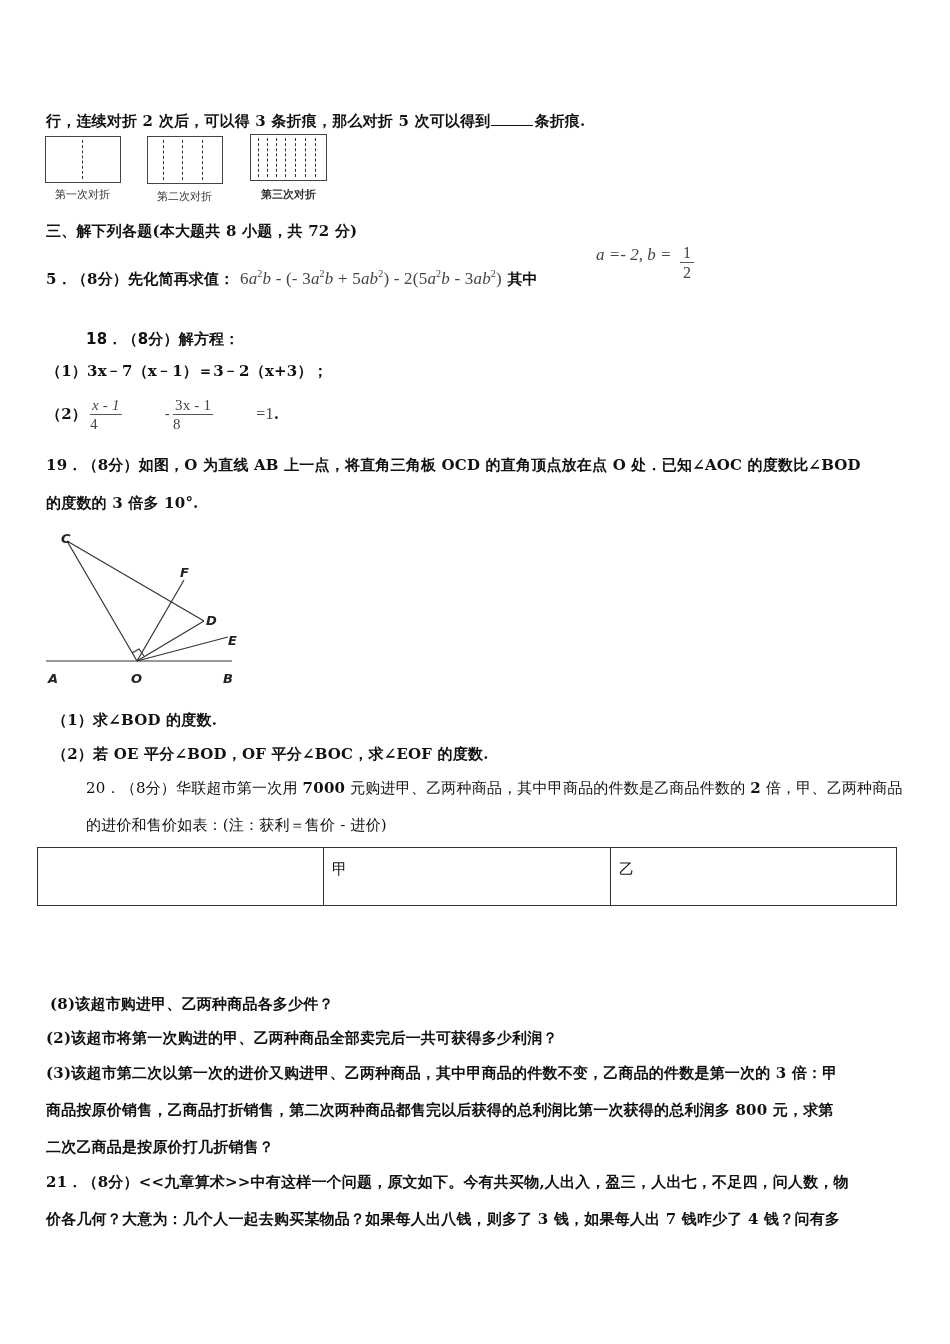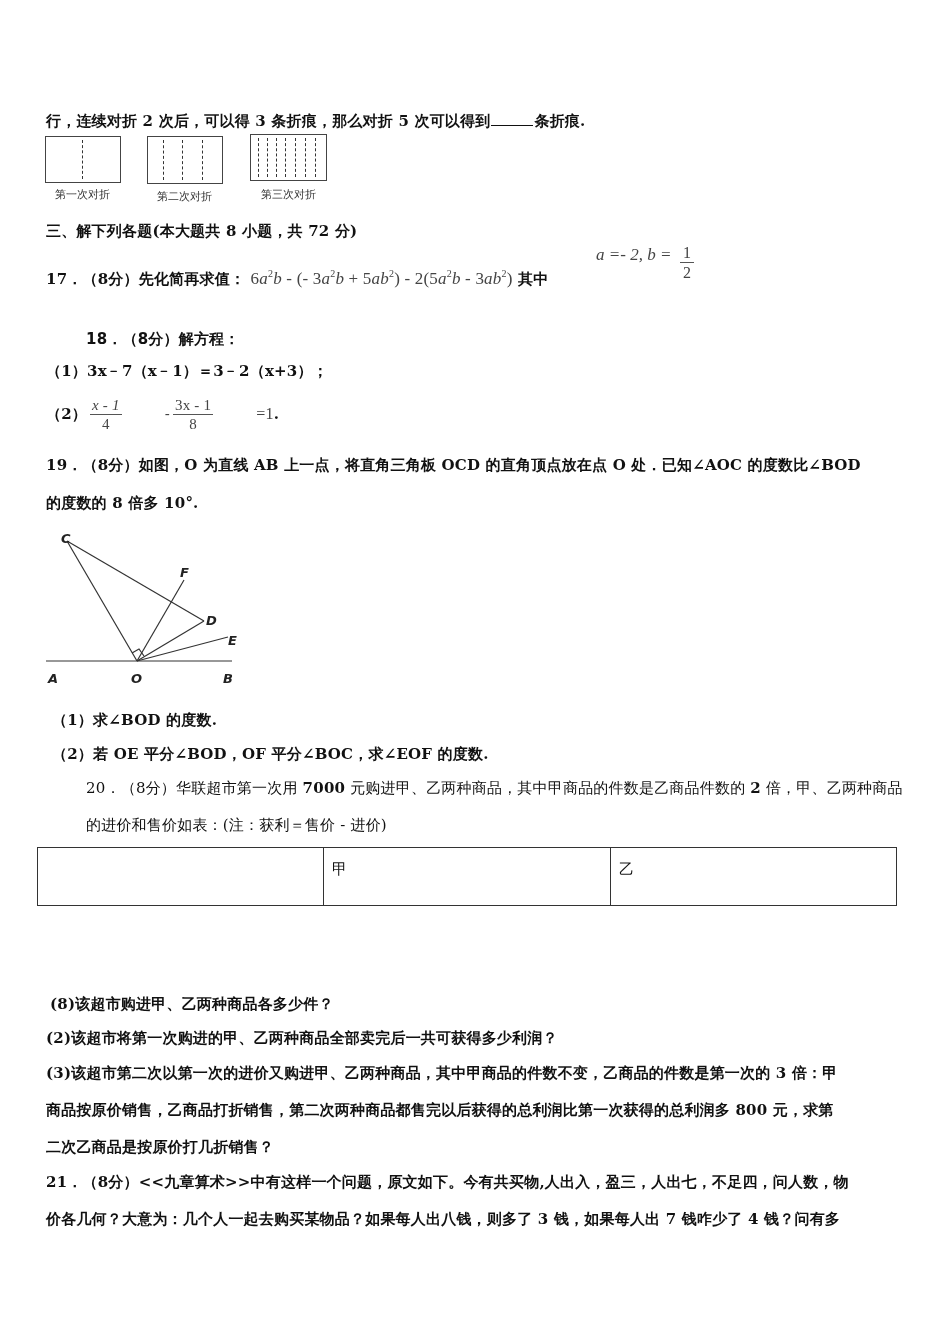--- a/index.html
+++ b/index.html
@@ -8,21 +8,21 @@
   .abs { position:absolute; }
   .line { position:absolute; left:46px; font-size:15px; font-weight:bold; white-space:nowrap; letter-spacing:0.2px; }
   .normal { font-weight:normal;margin-left:40px; }
   .blank { display:inline-block; width:42px; border-bottom:1.5px solid #111; height:12px; margin:0 1px; }
   .fold-box { position:absolute; border:1.5px solid #444; box-sizing:border-box; }
   .fold-dash { position:absolute; top:3px; bottom:3px; border-left:1.3px dashed #333; width:0; }
   .fold-cap { position:absolute; font-size:11px; font-family:"DejaVu Sans","Liberation Sans",sans-serif; color:#333; white-space:nowrap; }
   .math { font-family:"Liberation Serif","DejaVu Serif",serif; font-style:italic; font-weight:normal; font-size:17px; color:#444; }
   .math .up { font-style:normal; }
   sup { font-size:10px; vertical-align:7px; }
-  .frac { display:inline-block; vertical-align:middle; text-align:center; margin:0 3px; font-family:"Liberation Serif",serif; font-weight:normal; color:#444; font-size:15px; }
+  .frac { display:inline-block; vertical-align:middle; margin:0 3px; font-family:"Liberation Serif",serif; font-weight:normal; color:#444; font-size:15px; }
   .frac .num { display:block; border-bottom:1px solid #555; padding:0 2px; line-height:18px; }
   .frac .den { display:block; line-height:18px; }
   table.price { position:absolute; left:37px; top:847px; width:860px; border-collapse:collapse; font-size:15px; font-weight:bold; }
   table.price td { border:1.5px solid #333; height:45px; padding:0 0 0 8px; vertical-align:middle; }
   table.price td.head { vertical-align:top; padding-top:12px; font-weight:normal; }
   .svgfig { position:absolute; left:40px; top:525px; }
 </style>
 </head>
 <body>
 
@@ -47,48 +47,48 @@
 <div>
   <div class="fold-box" style="left:250px;top:134px;width:77px;height:47px;">
     <div class="fold-dash" style="left:7px;"></div>
     <div class="fold-dash" style="left:16px;"></div>
     <div class="fold-dash" style="left:25px;"></div>
     <div class="fold-dash" style="left:34px;"></div>
     <div class="fold-dash" style="left:44px;"></div>
     <div class="fold-dash" style="left:54px;"></div>
     <div class="fold-dash" style="left:64px;"></div>
   </div>
-  <div class="fold-cap" style="left:261px;top:187px;">第三次对折</div>
+  <div class="fold-cap" style="left:261px;top:187px;font-weight:bold;">第三次对折</div>
 </div>
 
 <div class="line" style="top:222px;">三、解下列各题(本大题共 8 小题，共 72 分)</div>
 
 <div class="line" style="top:268px;">
-  <span>17．（8分）先化简再求值：</span>
+  <span>5．（8分）先化简再求值：</span>
   <span class="math"><span class="up">6</span>a<sup class="up">2</sup>b <span class="up">- (- 3</span>a<sup class="up">2</sup>b <span class="up">+ 5</span>ab<sup class="up">2</sup><span class="up">) - 2(5</span>a<sup class="up">2</sup>b <span class="up">- 3</span>ab<sup class="up">2</sup><span class="up">)</span></span>
   <span>其中</span>
 </div>
 <div class="abs" style="left:596px;top:245px;font-family:'Liberation Serif',serif;font-size:17px;color:#444;white-space:nowrap;">
   <span style="font-style:italic;text-align:right;">a =- 2, b =</span>
 </div>
 <div class="abs" style="left:680px;top:243px;font-family:'Liberation Serif',serif;font-size:16px;color:#444;text-align:center;width:14px;">
   <div style="border-bottom:1px solid #555;line-height:19px;">1</div>
   <div style="line-height:19px;">2</div>
 </div>
 
 <div class="line normal" style="top:330px;font-family:'DejaVu Sans','Liberation Sans',sans-serif;font-size:15px;">
   <span style="font-weight:bold;">18．（8分）解方程：</span>
 </div>
 <div class="line" style="top:362px;">（1）3x﹣7（x﹣1）＝3﹣2（x+3）；</div>
 <div class="line" style="top:396px;">
   <span>（2）</span><span class="frac"><span class="num" style="font-style:italic;">x - 1</span><span class="den">4</span></span><span class="normal" style="color:#444;">-</span><span class="frac"><span class="num">3x - 1</span><span class="den">8</span></span><span class="normal" style="font-family:'Liberation Serif',serif;color:#444;font-size:16px;">=1</span><span>.</span>
 </div>
 
 <div class="line" style="top:456px;">19．（8分）如图，O 为直线 AB 上一点，将直角三角板 OCD 的直角顶点放在点 O 处．已知∠AOC 的度数比∠BOD</div>
-<div class="line" style="top:494px;">的度数的 8 倍多 10°.</div>
+<div class="line" style="top:494px;">的度数的 3 倍多 10°.</div>
 
 <svg class="svgfig" width="210" height="165" viewBox="0 0 210 165">
   <g stroke="#333" stroke-width="1.2" fill="none">
     <line x1="6" y1="136" x2="192" y2="136"></line>
     <line x1="27" y1="16" x2="97" y2="136"></line>
     <line x1="27" y1="16" x2="164" y2="96"></line>
     <line x1="97" y1="136" x2="164" y2="96"></line>
     <line x1="97" y1="136" x2="144" y2="55"></line>
     <line x1="97" y1="136" x2="188" y2="112"></line>
     <polyline points="92,128 99,124 104,131"></polyline>

